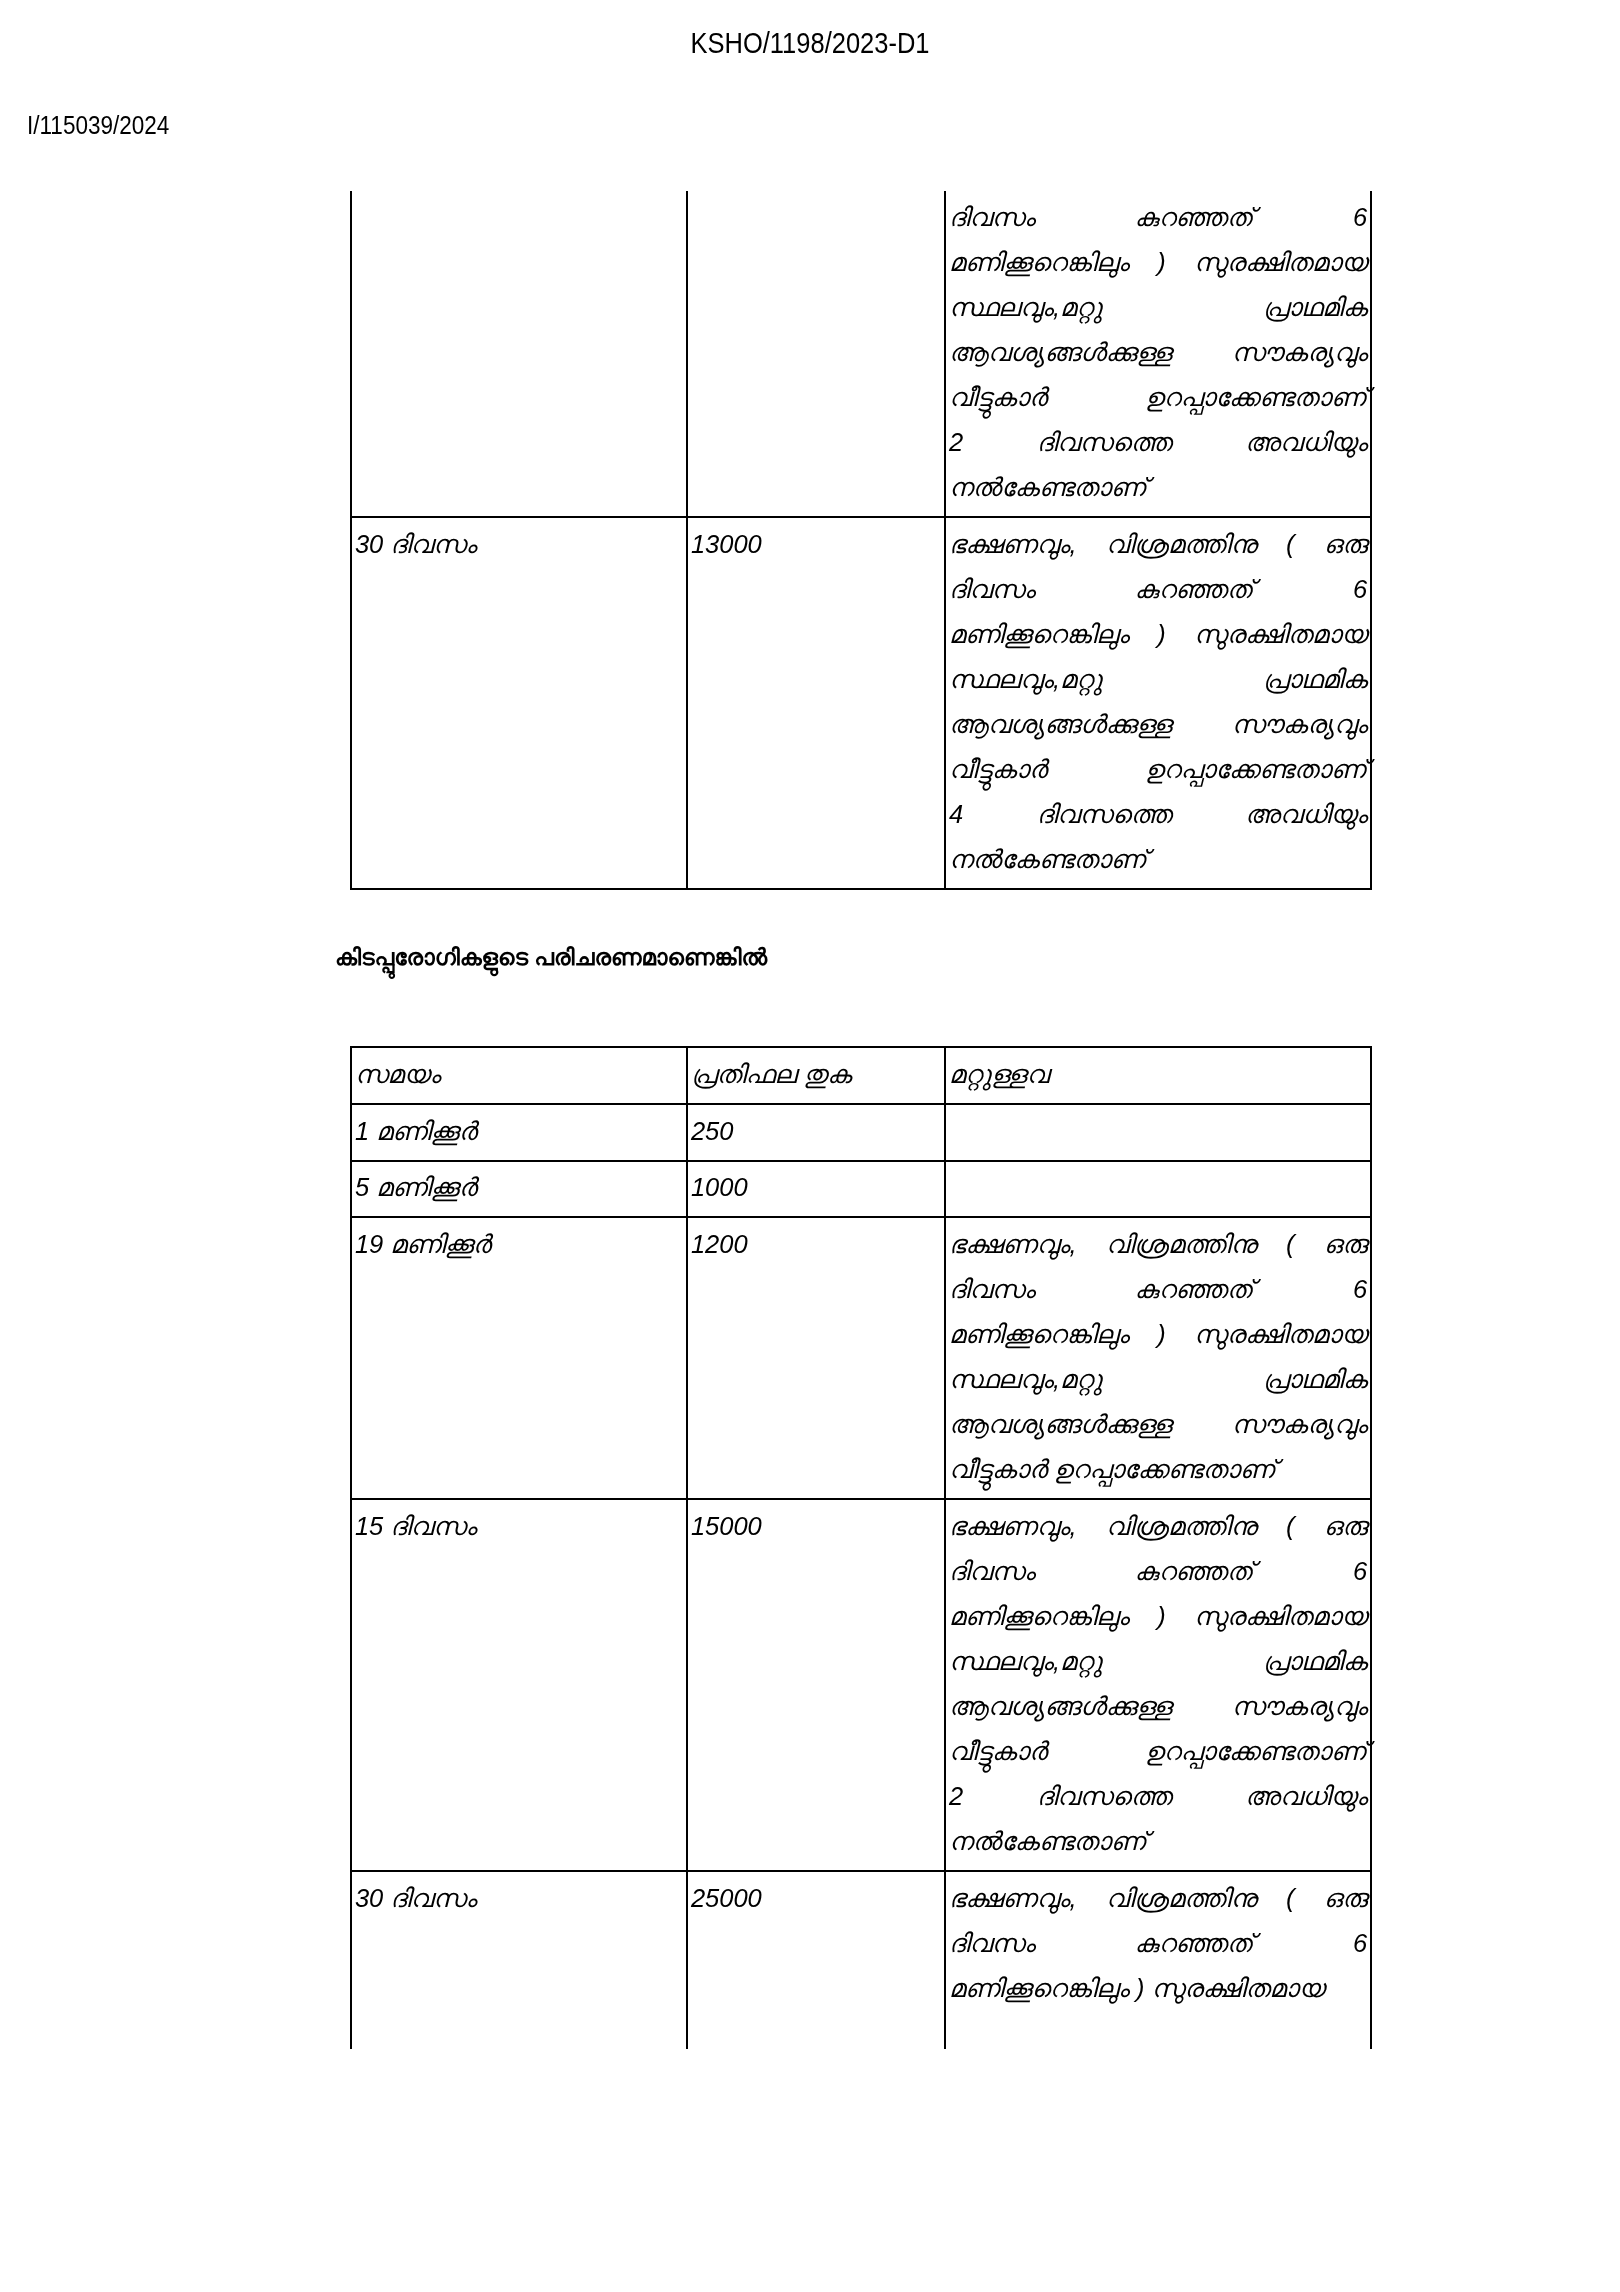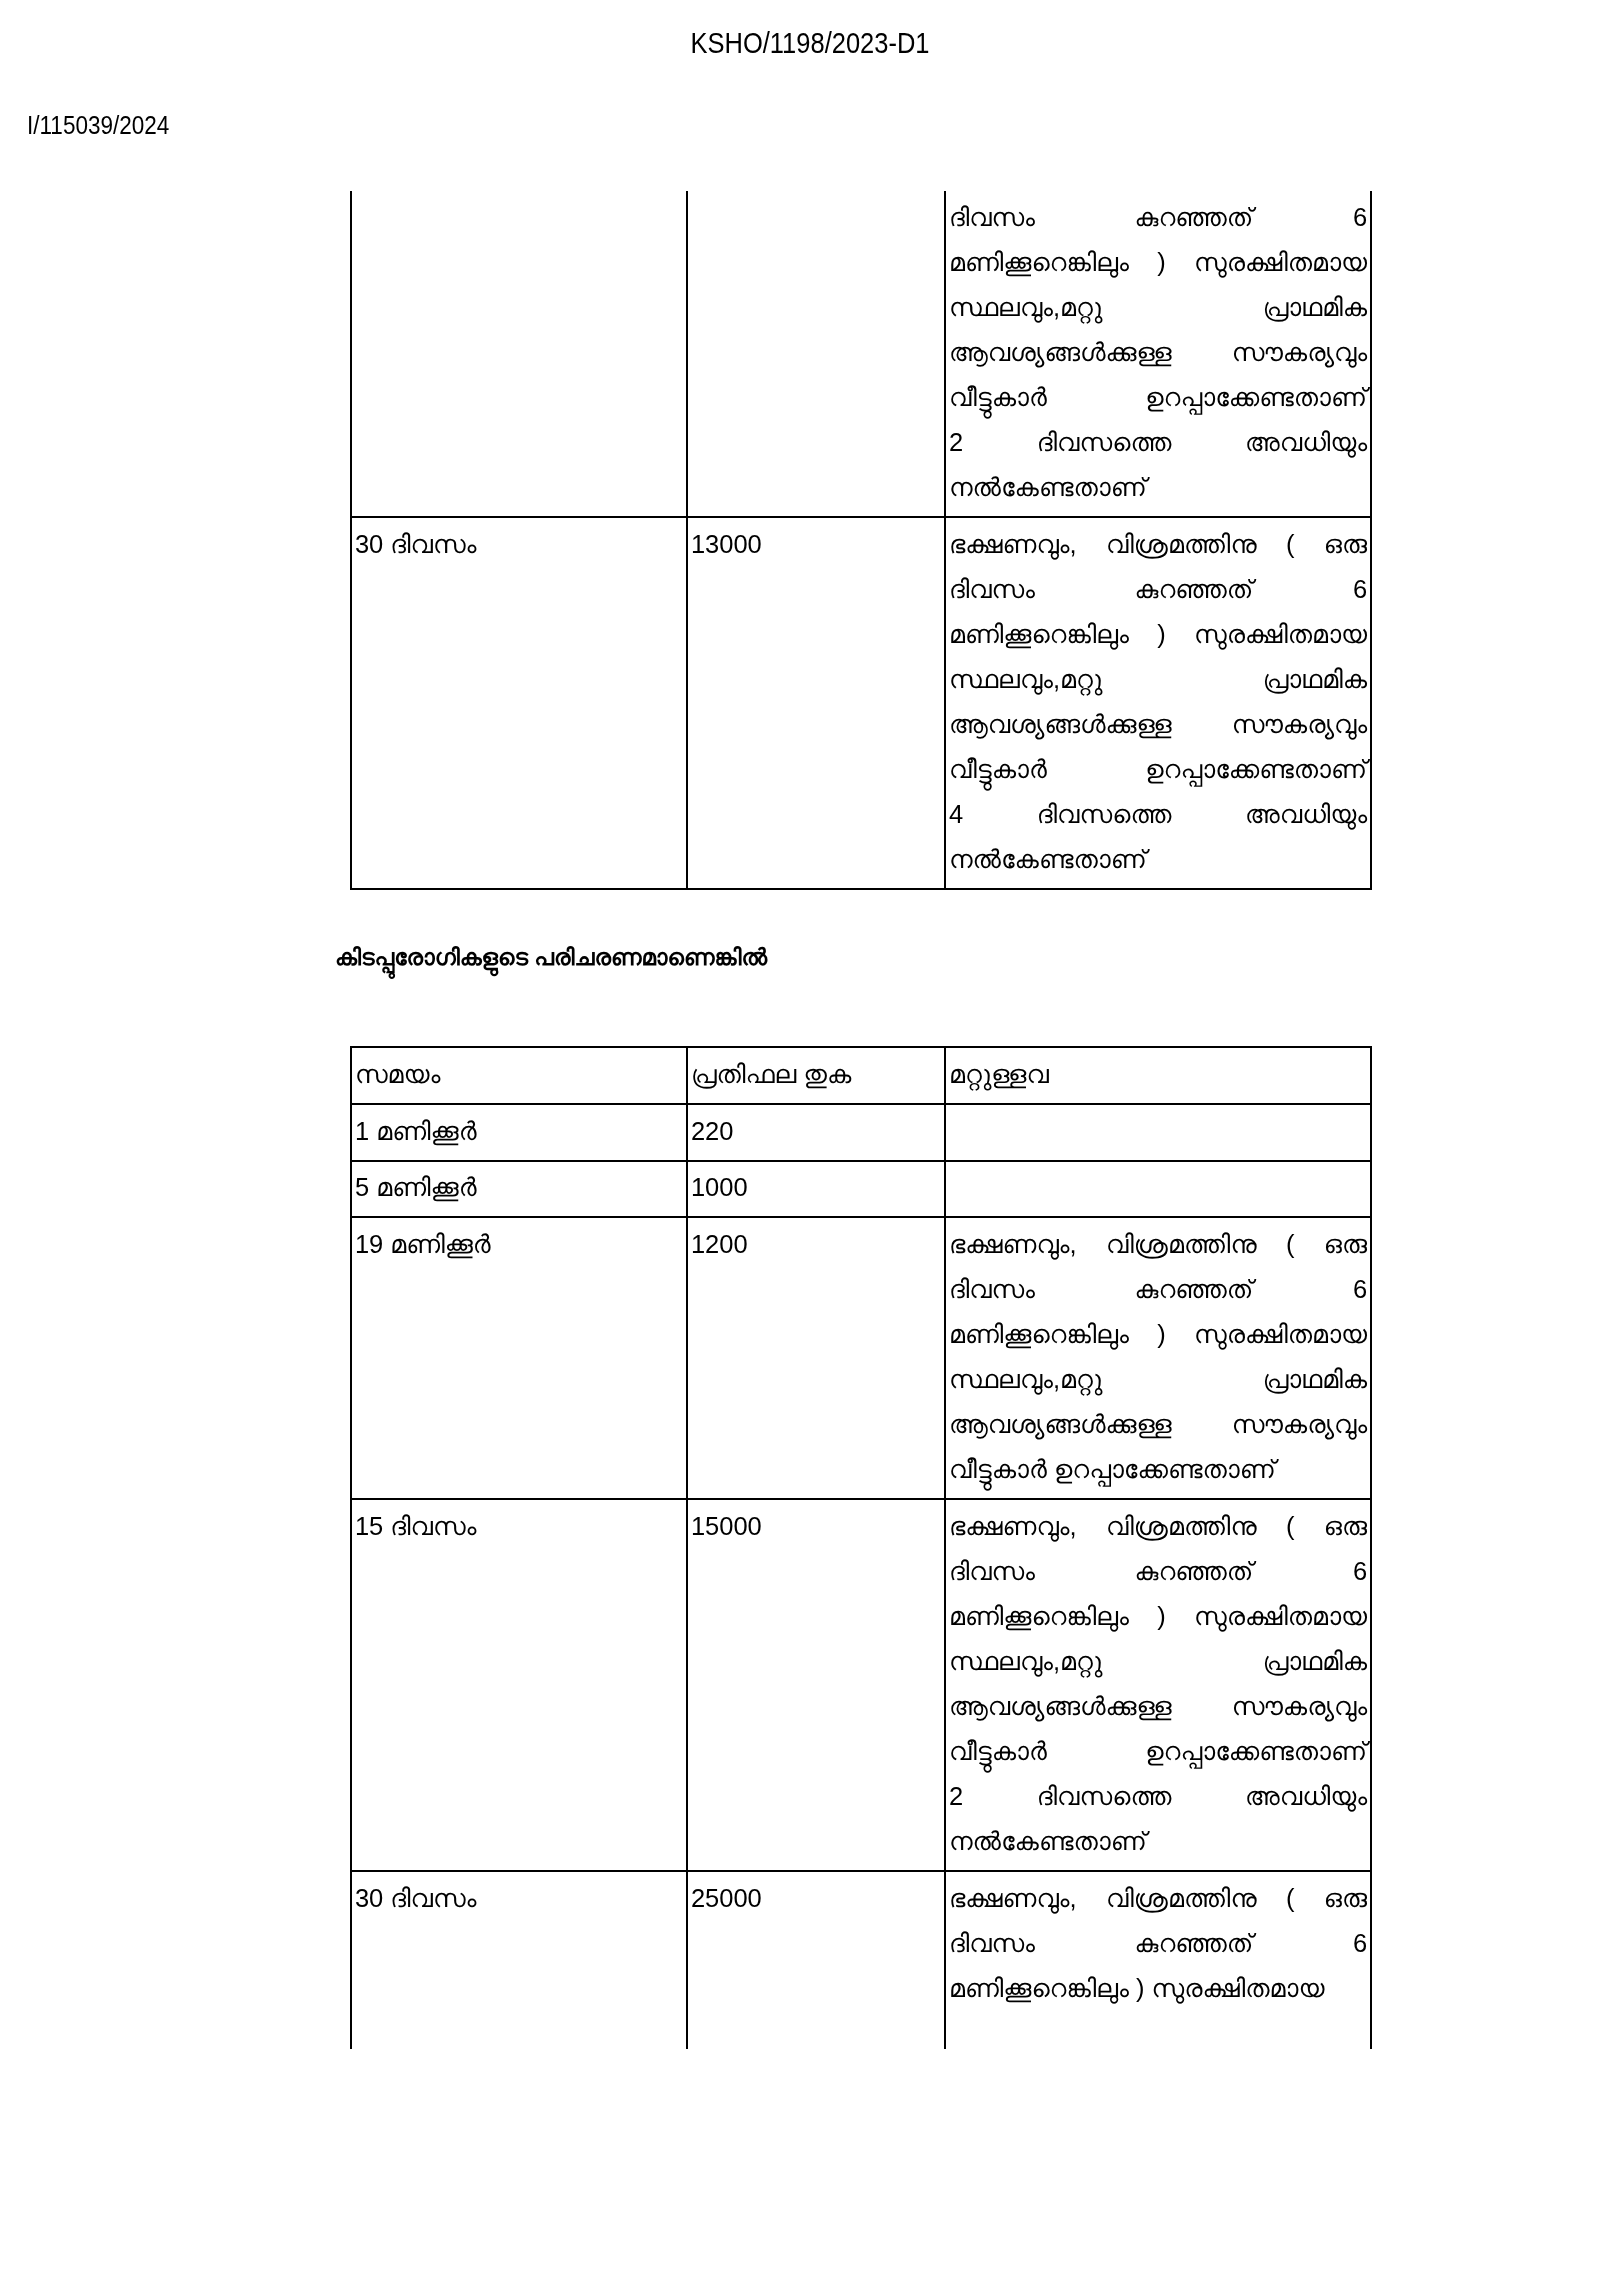--- a/index.html
+++ b/index.html
@@ -5,21 +5,21 @@
   html, body { margin: 0; padding: 0; background: #ffffff; }
   body { width: 1620px; height: 2293px; position: relative; overflow: hidden;
          font-family: "Liberation Sans", "DejaVu Sans", sans-serif; color: #000; }
   .doc-ref { position: absolute; top: 25.5px; left: 0; width: 1620px; text-align: center;
              font-size: 30px; font-stretch: condensed; transform: scaleX(0.85); }
   .inward { position: absolute; top: 110px; left: 27.4px; font-size: 26.5px;
             transform-origin: left; transform: scaleX(0.85); }
   table.grid { position: absolute; left: 350px; width: 1020px; border-collapse: collapse;
                table-layout: fixed; font-size: 25.5px; }
   table.grid td { border: 2.5px solid #000; vertical-align: top; padding: 3.9px 2.9px 5.9px 2.9px;
-                  line-height: 45px; }
+                  line-height: 45px; font-style: italic; }
   table.grid col.c1 { width: 336px; }
   table.grid col.c2 { width: 258px; }
   table.grid col.c3 { width: 426px; }
   td.note { text-align: justify; text-align-last: left; }
   td.note span.line { display: block; text-align: justify; text-align-last: justify; }
   td.note span.line.last { text-align-last: left; }
   #table1 { top: 191px; }
   #table1 tr:first-child td { border-top: none; }
   .section-heading { position: absolute; top: 944px; left: 335px; font-size: 23px; font-weight: bold; }
   #table2 { top: 1046px; }
@@ -80,21 +80,21 @@
   <tbody id="t2body">
     <tr>
       <td>സമയം</td>
       <td>പ്രതിഫല തുക</td>
       <td>മറ്റുള്ളവ</td>
     </tr>
   <tr>
         <td class="note">
           <span class="line last">1 മണിക്കൂർ</span>
         </td>
-        <td>220</td>
+        <td>250</td>
         <td class="note"></td>
       </tr>
       <tr>
         <td class="note">
           <span class="line last">5 മണിക്കൂർ</span>
         </td>
         <td>1000</td>
         <td class="note"></td>
       </tr>
       <tr>

